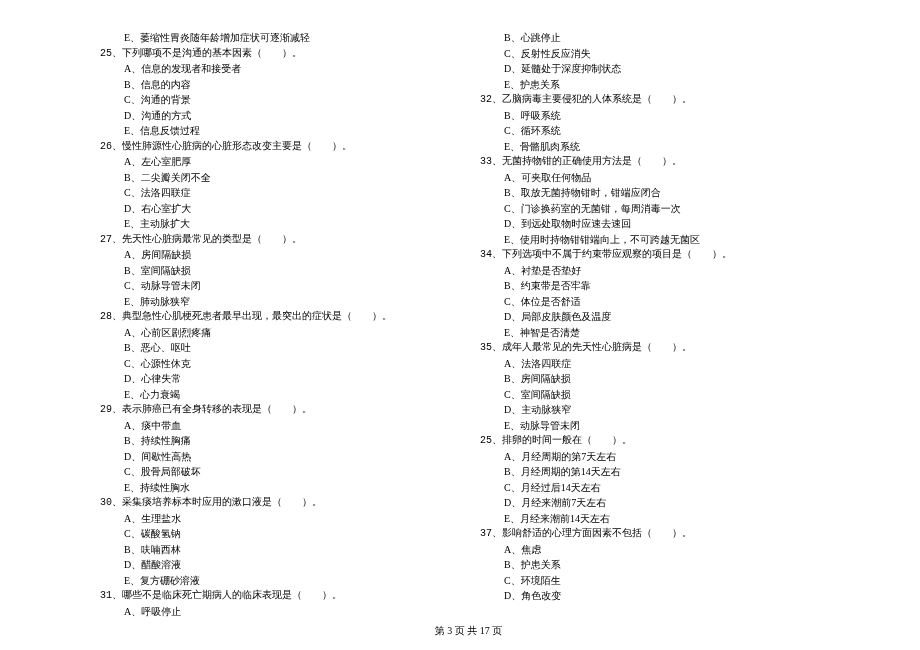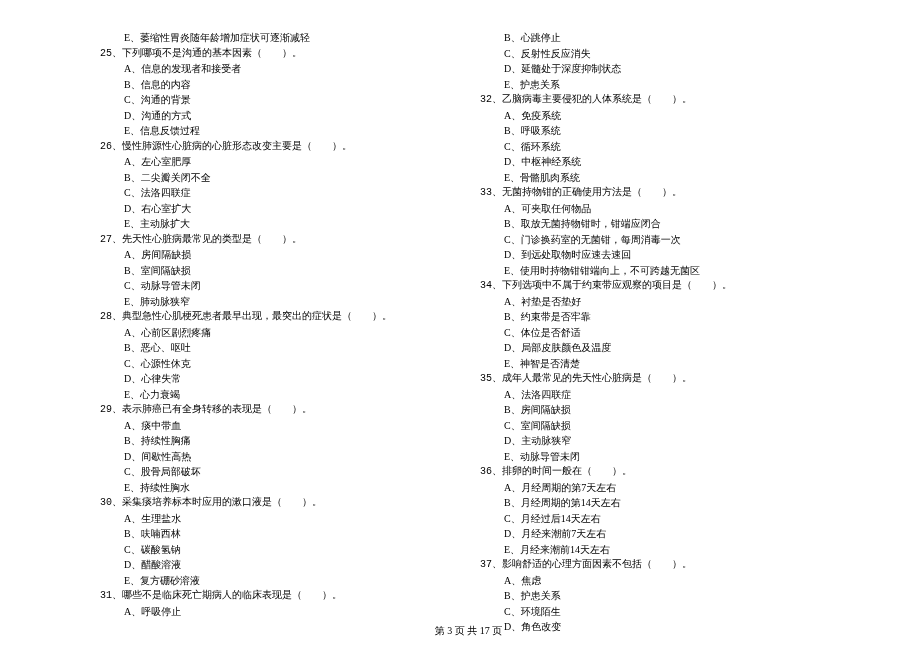--- a/index.html
+++ b/index.html
@@ -81,40 +81,38 @@
 
     <div class="q-text">29、表示肺癌已有全身转移的表现是（　　）。</div>
     <div class="opt">A、痰中带血</div>
     <div class="opt">B、持续性胸痛</div>
     <div class="opt">D、间歇性高热</div>
     <div class="opt">C、股骨局部破坏</div>
     <div class="opt">E、持续性胸水</div>
 
     <div class="q-text">30、采集痰培养标本时应用的漱口液是（　　）。</div>
     <div class="opt">A、生理盐水</div>
+    <div class="opt">C、碳酸氢钠</div>
     <div class="opt">B、呋喃西林</div>
-    <div class="opt">C、碳酸氢钠</div>
     <div class="opt">D、醋酸溶液</div>
     <div class="opt">E、复方硼砂溶液</div>
 
     <div class="q-text">31、哪些不是临床死亡期病人的临床表现是（　　）。</div>
     <div class="opt">A、呼吸停止</div>
   </div>
 
   <div class="column">
     <div class="opt">B、心跳停止</div>
     <div class="opt">C、反射性反应消失</div>
     <div class="opt">D、延髓处于深度抑制状态</div>
     <div class="opt">E、护患关系</div>
 
     <div class="q-text">32、乙脑病毒主要侵犯的人体系统是（　　）。</div>
-    <div class="opt">A、免疫系统</div>
     <div class="opt">B、呼吸系统</div>
     <div class="opt">C、循环系统</div>
-    <div class="opt">D、中枢神经系统</div>
     <div class="opt">E、骨骼肌肉系统</div>
 
     <div class="q-text">33、无菌持物钳的正确使用方法是（　　）。</div>
     <div class="opt">A、可夹取任何物品</div>
     <div class="opt">B、取放无菌持物钳时，钳端应闭合</div>
     <div class="opt">C、门诊换药室的无菌钳，每周消毒一次</div>
     <div class="opt">D、到远处取物时应速去速回</div>
     <div class="opt">E、使用时持物钳钳端向上，不可跨越无菌区</div>
 
     <div class="q-text">34、下列选项中不属于约束带应观察的项目是（　　）。</div>
@@ -124,21 +122,21 @@
     <div class="opt">D、局部皮肤颜色及温度</div>
     <div class="opt">E、神智是否清楚</div>
 
     <div class="q-text">35、成年人最常见的先天性心脏病是（　　）。</div>
     <div class="opt">A、法洛四联症</div>
     <div class="opt">B、房间隔缺损</div>
     <div class="opt">C、室间隔缺损</div>
     <div class="opt">D、主动脉狭窄</div>
     <div class="opt">E、动脉导管未闭</div>
 
-    <div class="q-text">36、排卵的时间一般在（　　）。</div>
+    <div class="q-text">25、排卵的时间一般在（　　）。</div>
     <div class="opt">A、月经周期的第7天左右</div>
     <div class="opt">B、月经周期的第14天左右</div>
     <div class="opt">C、月经过后14天左右</div>
     <div class="opt">D、月经来潮前7天左右</div>
     <div class="opt">E、月经来潮前14天左右</div>
 
     <div class="q-text">37、影响舒适的心理方面因素不包括（　　）。</div>
     <div class="opt">A、焦虑</div>
     <div class="opt">B、护患关系</div>
     <div class="opt">C、环境陌生</div>

